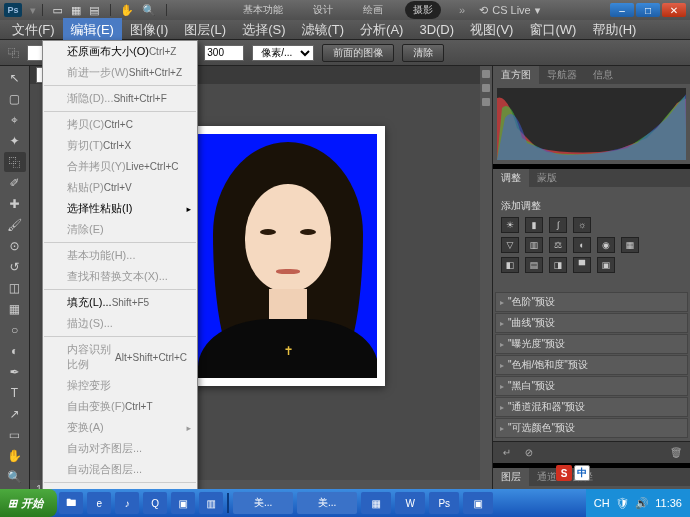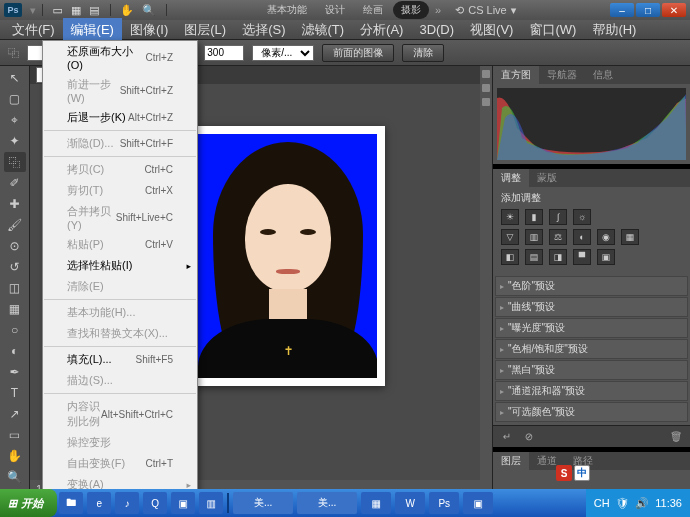--- a/index.html
+++ b/index.html
@@ -6,21 +6,21 @@
 body{width:690px;height:517px;background:#4a4a4a;overflow:hidden;position:relative}
 .app-header{height:20px;background:linear-gradient(#6a6a6a,#4f4f4f);display:flex;align-items:center;padding:0 4px;color:#ddd}
 .ps-logo{width:18px;height:14px;background:#0a3d5c;color:#9bd;display:flex;align-items:center;justify-content:center;font-size:9px;font-weight:bold;border-radius:2px;margin-right:8px}
 .app-header .sep{width:1px;height:12px;background:#333;margin:0 6px}
 .win-controls{margin-left:auto;display:flex;gap:2px}
 .win-btn{width:24px;height:14px;border-radius:2px;display:flex;align-items:center;justify-content:center;font-size:10px;color:#fff}
 .win-min{background:linear-gradient(#3a88d8,#1e5fa8)}
 .win-max{background:linear-gradient(#3a88d8,#1e5fa8)}
 .win-close{background:linear-gradient(#e06048,#b83010)}
 .cs-live{color:#ccc;font-size:10px;margin-right:8px;display:flex;align-items:center;gap:4px}
-.workspace-tabs{display:flex;gap:2px;align-items:center;margin-left:auto;margin-right:10px}
+.workspace-tabs{display:flex;gap:14px;align-items:center;margin-left:auto;margin-right:10px}
 .ws-tab{padding:2px 8px;color:#ccc;font-size:10px}
 .ws-tab.active{background:#222;border-radius:9px}
 .menu-bar{height:20px;background:linear-gradient(#5a5a5a,#484848);display:flex;align-items:center;padding:0 4px;border-bottom:1px solid #222}
 .menu-item{padding:3px 8px;color:#ddd;font-size:13px;cursor:default}
 .menu-item.open{background:#4a7bc4;color:#fff}
 .options-bar{height:26px;background:linear-gradient(#5a5a5a,#484848);display:flex;align-items:center;padding:0 8px;gap:8px;color:#ccc;border-bottom:1px solid #222}
 .opt-input{background:#fff;border:1px solid #666;height:16px;width:40px;padding:0 2px;font-size:10px}
 .opt-sel{background:#fff;border:1px solid #666;height:16px;font-size:10px;padding:0 4px}
 .opt-btn{background:linear-gradient(#666,#444);border:1px solid #222;color:#ddd;padding:1px 10px;font-size:10px;border-radius:2px}
 .main-area{display:flex;height:432px}
@@ -42,28 +42,28 @@
 .eye.l{left:62px;top:95px}.eye.r{left:102px;top:95px}
 .mouth{position:absolute;left:50%;top:135px;transform:translateX(-50%);width:24px;height:5px;background:#c06050;border-radius:40%}
 .status-bar{position:absolute;bottom:0;left:0;right:0;height:18px;background:#535353;color:#ccc;display:flex;align-items:center;padding:0 6px;font-size:10px;gap:12px}
 .panels{width:198px;background:#535353;border-left:1px solid #222;display:flex;flex-direction:column}
 .panel{border-bottom:5px solid #000000}
 .panel-tabs{display:flex;background:#424242;height:18px}
 .ptab{padding:2px 8px;color:#999;font-size:10px}
 .ptab.active{background:#535353;color:#ddd}
 .histogram{height:72px;background:#2a2a2a;margin:4px;position:relative;overflow:hidden}
 .histo-curve{position:absolute;bottom:0;left:0;right:0;height:100%}
-.adjust-panel{padding:4px 8px}
+.adjust-panel{padding:12px 8px}
 .adjust-row{display:flex;gap:6px;margin:4px 0;flex-wrap:wrap}
 .adj-icon{width:18px;height:16px;background:#3a3a3a;border:1px solid #222;display:flex;align-items:center;justify-content:center;color:#ccc;font-size:9px}
 .preset-list{padding:2px}
 .preset-item{padding:2px 4px;color:#ddd;font-size:10px;display:flex;align-items:center;gap:4px;background:#5a5a5a;margin:1px 0;border:1px solid #444}
 .preset-item::before{content:"▸";color:#999;font-size:8px}
 .dropdown{position:absolute;top:40px;left:42px;width:156px;background:#f0f0f0;border:1px solid #888;box-shadow:2px 2px 6px rgba(0,0,0,.4);z-index:100}
-.dd-item{padding:3px 24px 3px 24px;color:#000;font-size:11px;display:flex;justify-content:space-between;align-items:center;position:relative}
+.dd-item{padding:3px 10px 3px 24px;color:#000;font-size:11px;display:flex;align-items:center;position:relative}
 .dd-item.disabled{color:#999}
 .dd-sep{height:1px;background:#ccc;margin:2px 1px}
 .dd-short{color:#666;font-size:10px}
 .dd-arrow::after{content:"▸";position:absolute;right:6px;font-size:9px}
 .taskbar{position:absolute;bottom:0;left:0;right:0;height:28px;background:linear-gradient(#3c8ce0,#1654b8);display:flex;align-items:center;z-index:200}
 .start-btn{height:100%;padding:0 14px 0 8px;background:linear-gradient(#4caa3e,#2a7a1e);color:#fff;font-weight:bold;font-style:italic;display:flex;align-items:center;gap:4px;border-radius:0 8px 8px 0}
 .task-item{width:24px;height:22px;margin:0 2px;background:#2a62c0;border-radius:2px;display:flex;align-items:center;justify-content:center;color:#fff;font-size:10px}
 .tray{margin-left:auto;height:100%;background:#1a8ed8;display:flex;align-items:center;padding:0 8px;gap:6px;color:#fff;font-size:10px}
 .ime-badge{position:absolute;right:100px;bottom:36px;display:flex;gap:2px}
 .ime-s{width:16px;height:16px;background:#d03020;color:#fff;display:flex;align-items:center;justify-content:center;font-size:10px;font-weight:bold;border-radius:2px}
@@ -259,41 +259,37 @@
 
 <div class="dropdown">
   <div class="dd-item">
       <span>还原画布大小(O)</span>
       <span class="dd-short">Ctrl+Z</span>
     </div>
   <div class="dd-item disabled">
       <span>前进一步(W)</span>
       <span class="dd-short">Shift+Ctrl+Z</span>
     </div>
-  <div class="dd-item">
-      <span>后退一步(K)</span>
-      <span class="dd-short">Alt+Ctrl+Z</span>
-    </div>
   <div class="dd-sep"></div>
   <div class="dd-item disabled">
       <span>渐隐(D)...</span>
       <span class="dd-short">Shift+Ctrl+F</span>
     </div>
   <div class="dd-sep"></div>
   <div class="dd-item disabled">
       <span>拷贝(C)</span>
       <span class="dd-short">Ctrl+C</span>
     </div>
   <div class="dd-item disabled">
       <span>剪切(T)</span>
       <span class="dd-short">Ctrl+X</span>
     </div>
   <div class="dd-item disabled">
       <span>合并拷贝(Y)</span>
-      <span class="dd-short">Shift+Live+C</span>
+      <span class="dd-short">Live+Ctrl+C</span>
     </div>
   <div class="dd-item disabled">
       <span>粘贴(P)</span>
       <span class="dd-short">Ctrl+V</span>
     </div>
   <div class="dd-item dd-arrow">
       <span>选择性粘贴(I)</span>
     </div>
   <div class="dd-item disabled">
       <span>清除(E)</span>

